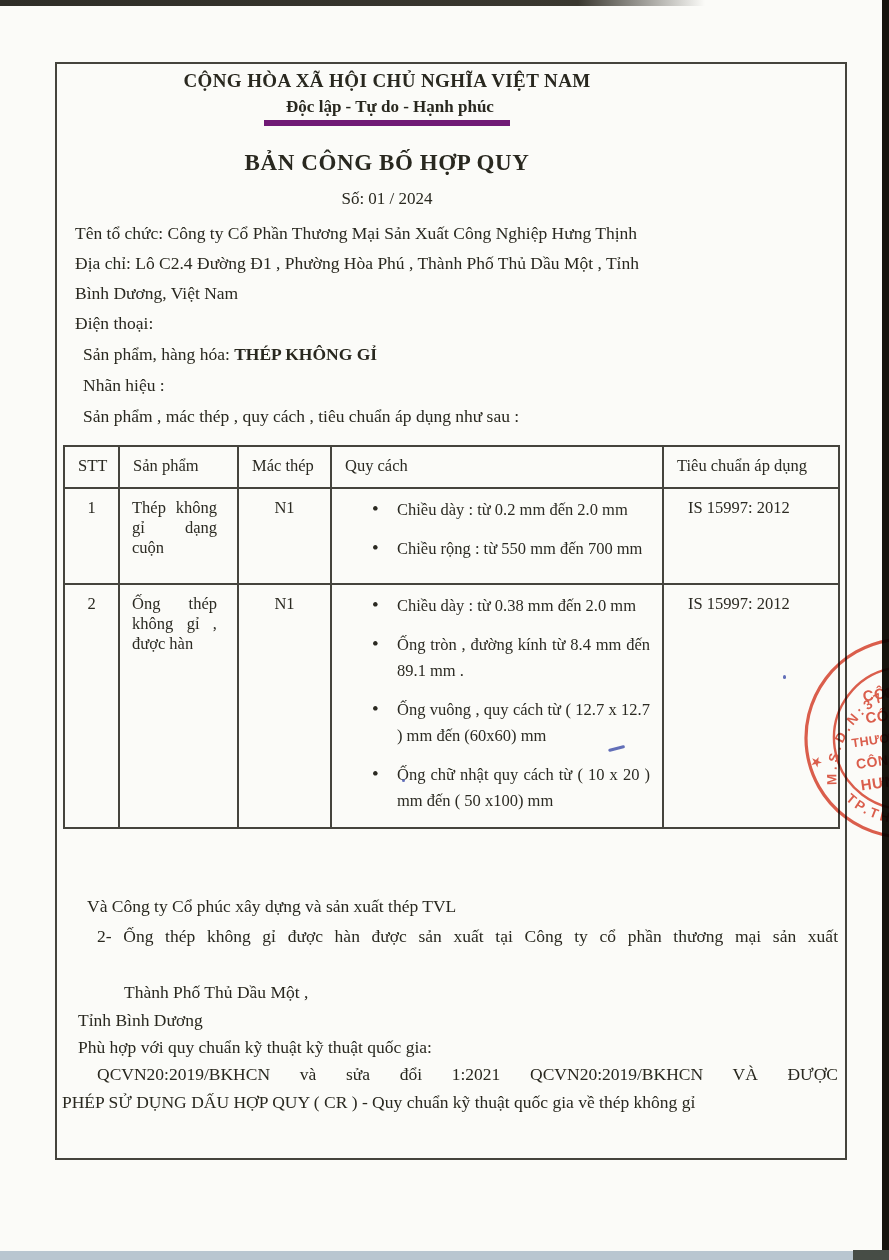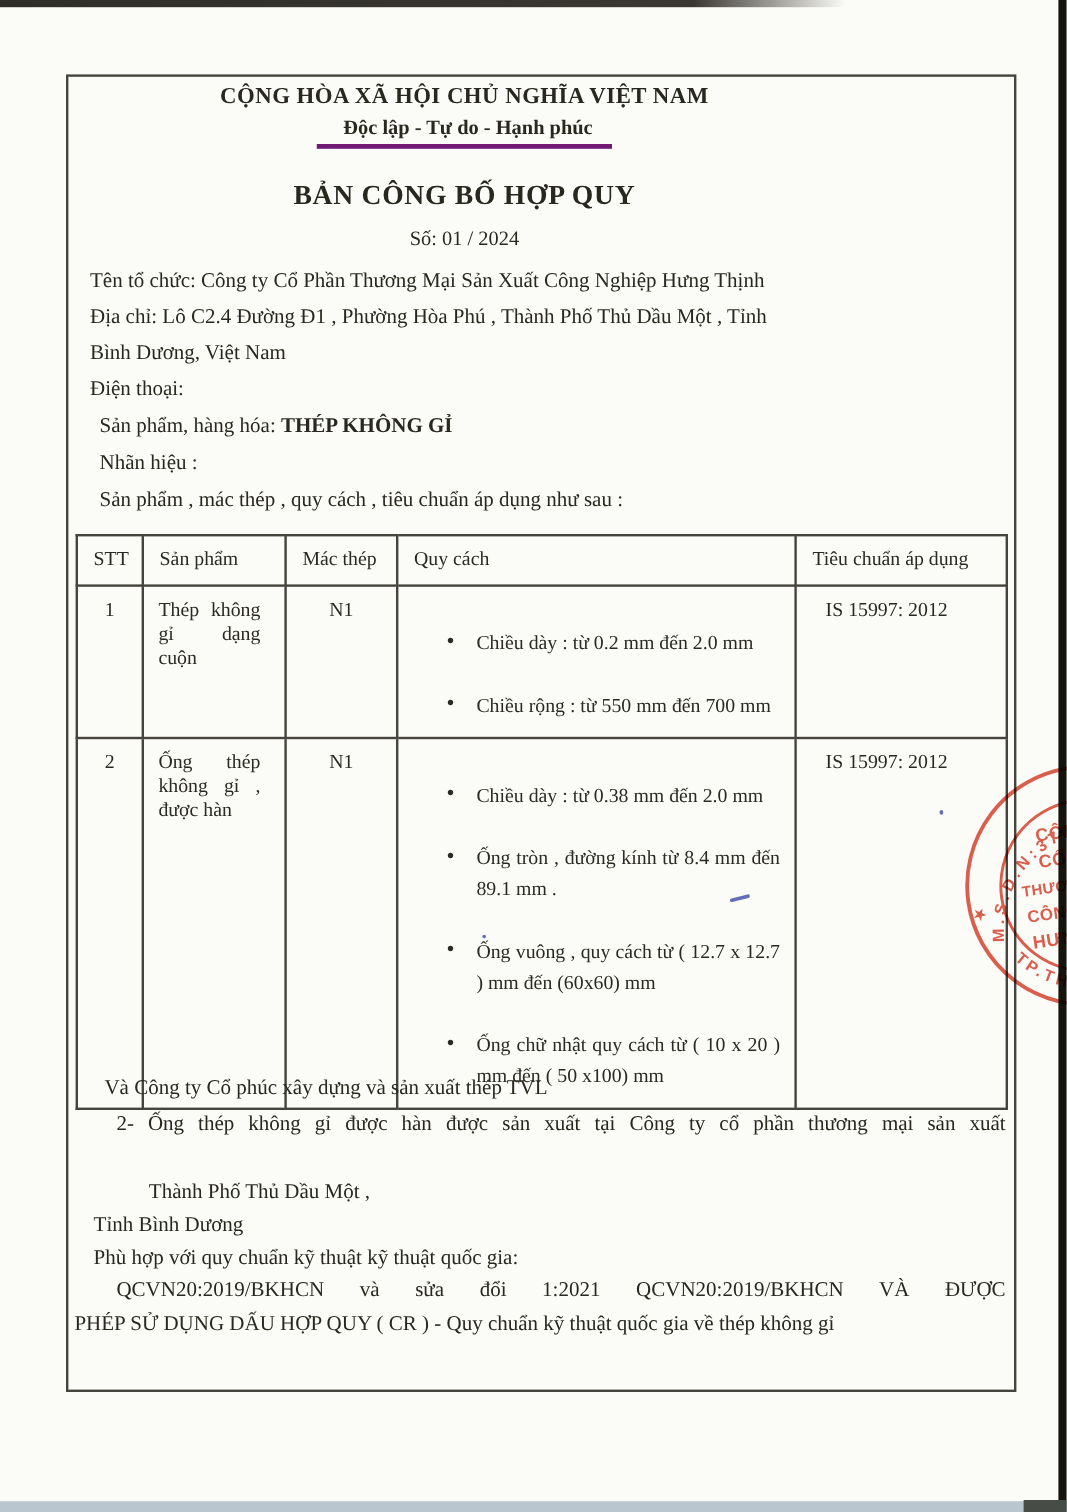--- a/index.html
+++ b/index.html
@@ -19,21 +19,21 @@
   .edge-bottom { left:0; bottom:0; width:889px; height:9px; background:#b9c6d0; }
   .edge-corner { right:0; bottom:0; width:36px; height:10px; background:#474d46; }
 
   .page-border { left:55px; top:62px; width:792px; height:1098px;
     border:2px solid #45443d; }
 
   .ctr { left:57px; width:660px; text-align:center; }
   .national-title { top:70px; font-size:19px; font-weight:bold; letter-spacing:.4px; }
   .motto-wrap { top:97px; }
   .motto { display:inline-block; font-size:17px; font-weight:bold;
-    border-bottom:4px solid #701a75; padding:0 16px 3px 22px; }
+    border-bottom:6px solid #701a75; padding:0 16px 3px 22px; }
   .doc-title { top:150px; font-size:23px; font-weight:bold; letter-spacing:.6px; }
   .doc-number { top:189px; font-size:17px; }
 
   .line { font-size:17.5px; white-space:nowrap; }
   .l-org   { left:75px; top:223px; }
   .l-addr1 { left:75px; top:253px; }
   .l-addr2 { left:75px; top:283px; }
   .l-phone { left:75px; top:313px; }
   .l-prod  { left:83px; top:344px; }
   .l-brand { left:83px; top:375px; }
@@ -48,21 +48,21 @@
   th.c-stt, td.c-stt { text-align:center; padding-left:0; }
   td.c-stt { padding-top:9px; }
   td.c-sp { padding:9px 20px 0 12px; text-align:justify; }
   td.c-mt { text-align:center; padding-top:9px; }
   td.c-qc { padding:8px 0 0 0; }
   td.c-tc { padding:9px 6px 0 24px; }
   tr.r1 td { height:96px; }
   tr.r2 td { height:232px; }
   td.c-qc ul { list-style:none; margin:0; padding:0 12px 0 65px; }
   td.c-qc li { position:relative; margin-bottom:13px; line-height:26px;
-    text-align:justify;margin-top:26px; }
+    text-align:justify; }
   td.c-qc li::before { content:"•"; position:absolute; left:-25px; top:-1px;
     font-size:19px; }
 
   .note { font-size:17.5px; white-space:nowrap; }
   .jst { white-space:normal; text-align:justify; text-align-last:justify; }
   .n1l1 { left:97px;  top:866px; }
   .n1l2 { left:87px;  top:896px; }
   .n2l1 { left:97px;  top:926px; width:741px; }
   .n2l2 { left:124px; top:954px; width:714px; }
   .n2l3 { left:124px; top:982px; }

